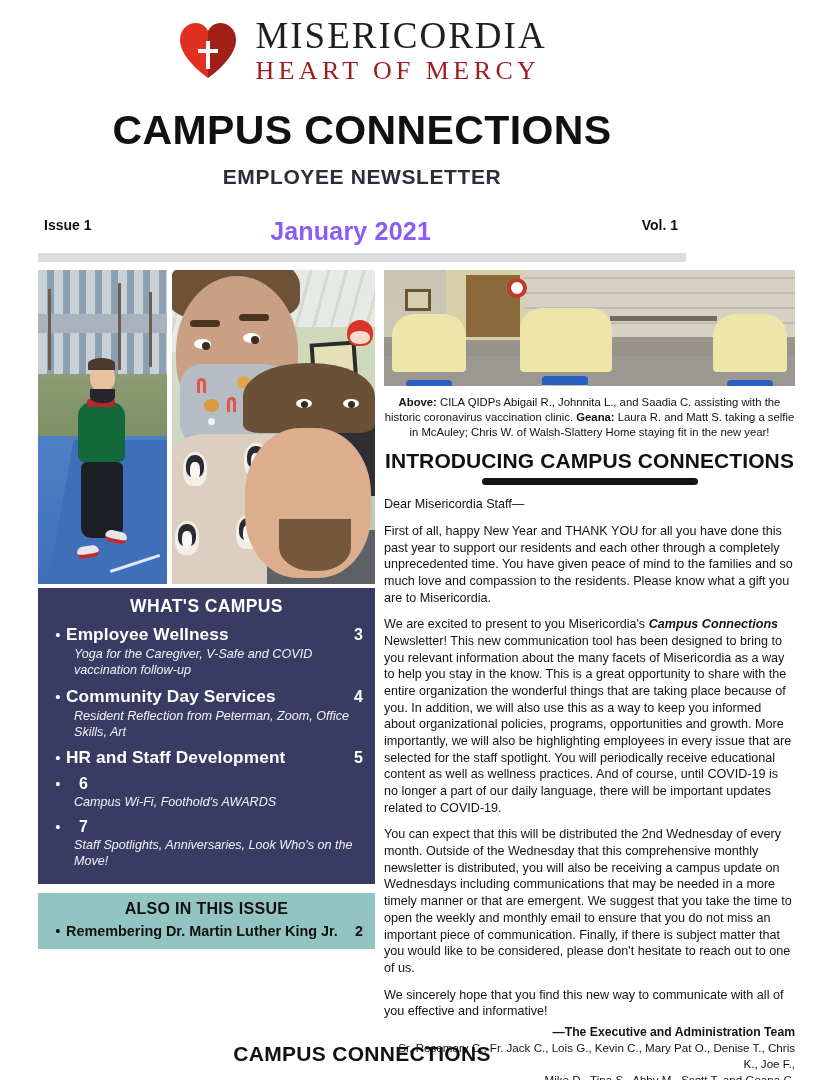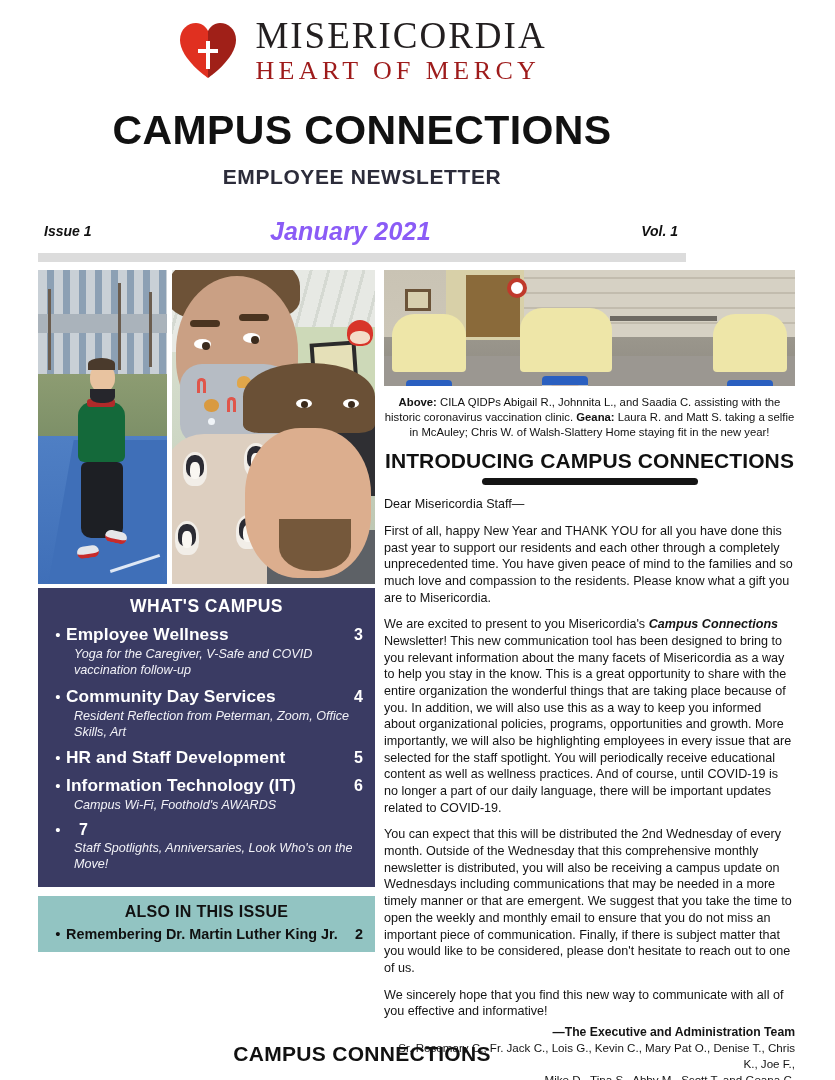--- a/index.html
+++ b/index.html
@@ -32,22 +32,22 @@
   .title {
     text-align: center; font-size: 41px; font-weight: 700;
     letter-spacing: 0.4px; margin-top: 21px; color: #111;
   }
   .subtitle {
     text-align: center; font-size: 21px; font-weight: 700;
     letter-spacing: 0.6px; margin-top: 11px; color: #2c2c3a;
   }
 
   .issue-row {
-    display: flex; align-items: center; justify-content: space-between;
-    margin-top: 28px; padding: 0 8px 0 6px; font-style: italic;
+    display: flex; align-items: flex-start; justify-content: space-between;
+    margin-top: 28px; padding: 0 8px 0 6px;
   }
   .issue-left, .issue-right { font-size: 14px; font-weight: 700; color: #111; padding-bottom: 2px; }
   .issue-date { font-size: 25px; font-weight: 700; color: #8b5cf6; letter-spacing: 0.2px;
                 position: relative; left: -16px; }
   .rule { height: 9px; background: #dcdcdc; margin-top: 7px; }
 
   
   .body-grid { display: flex; gap: 9px; margin-top: 8px; }
   .col-left { width: 337px; flex: none; }
   .col-right { width: 411px; flex: none; }
@@ -302,21 +302,20 @@
           <div class="toc-item">
             <span class="bullet">•</span>
             <span class="toc-main">HR and Staff Development</span>
             <span class="toc-page">5</span>
           </div>
         </div>
 
         <div>
           <div class="toc-item">
             <span class="bullet">•</span>
-            <span class="toc-main">Information Technology (IT)</span>
             <span class="toc-page">6</span>
           </div>
           <div class="toc-sub">Campus Wi-Fi, Foothold's AWARDS</div>
         </div>
 
         <div>
           <div class="toc-item">
             <span class="bullet">•</span>
             <span class="toc-page">7</span>
           </div>

